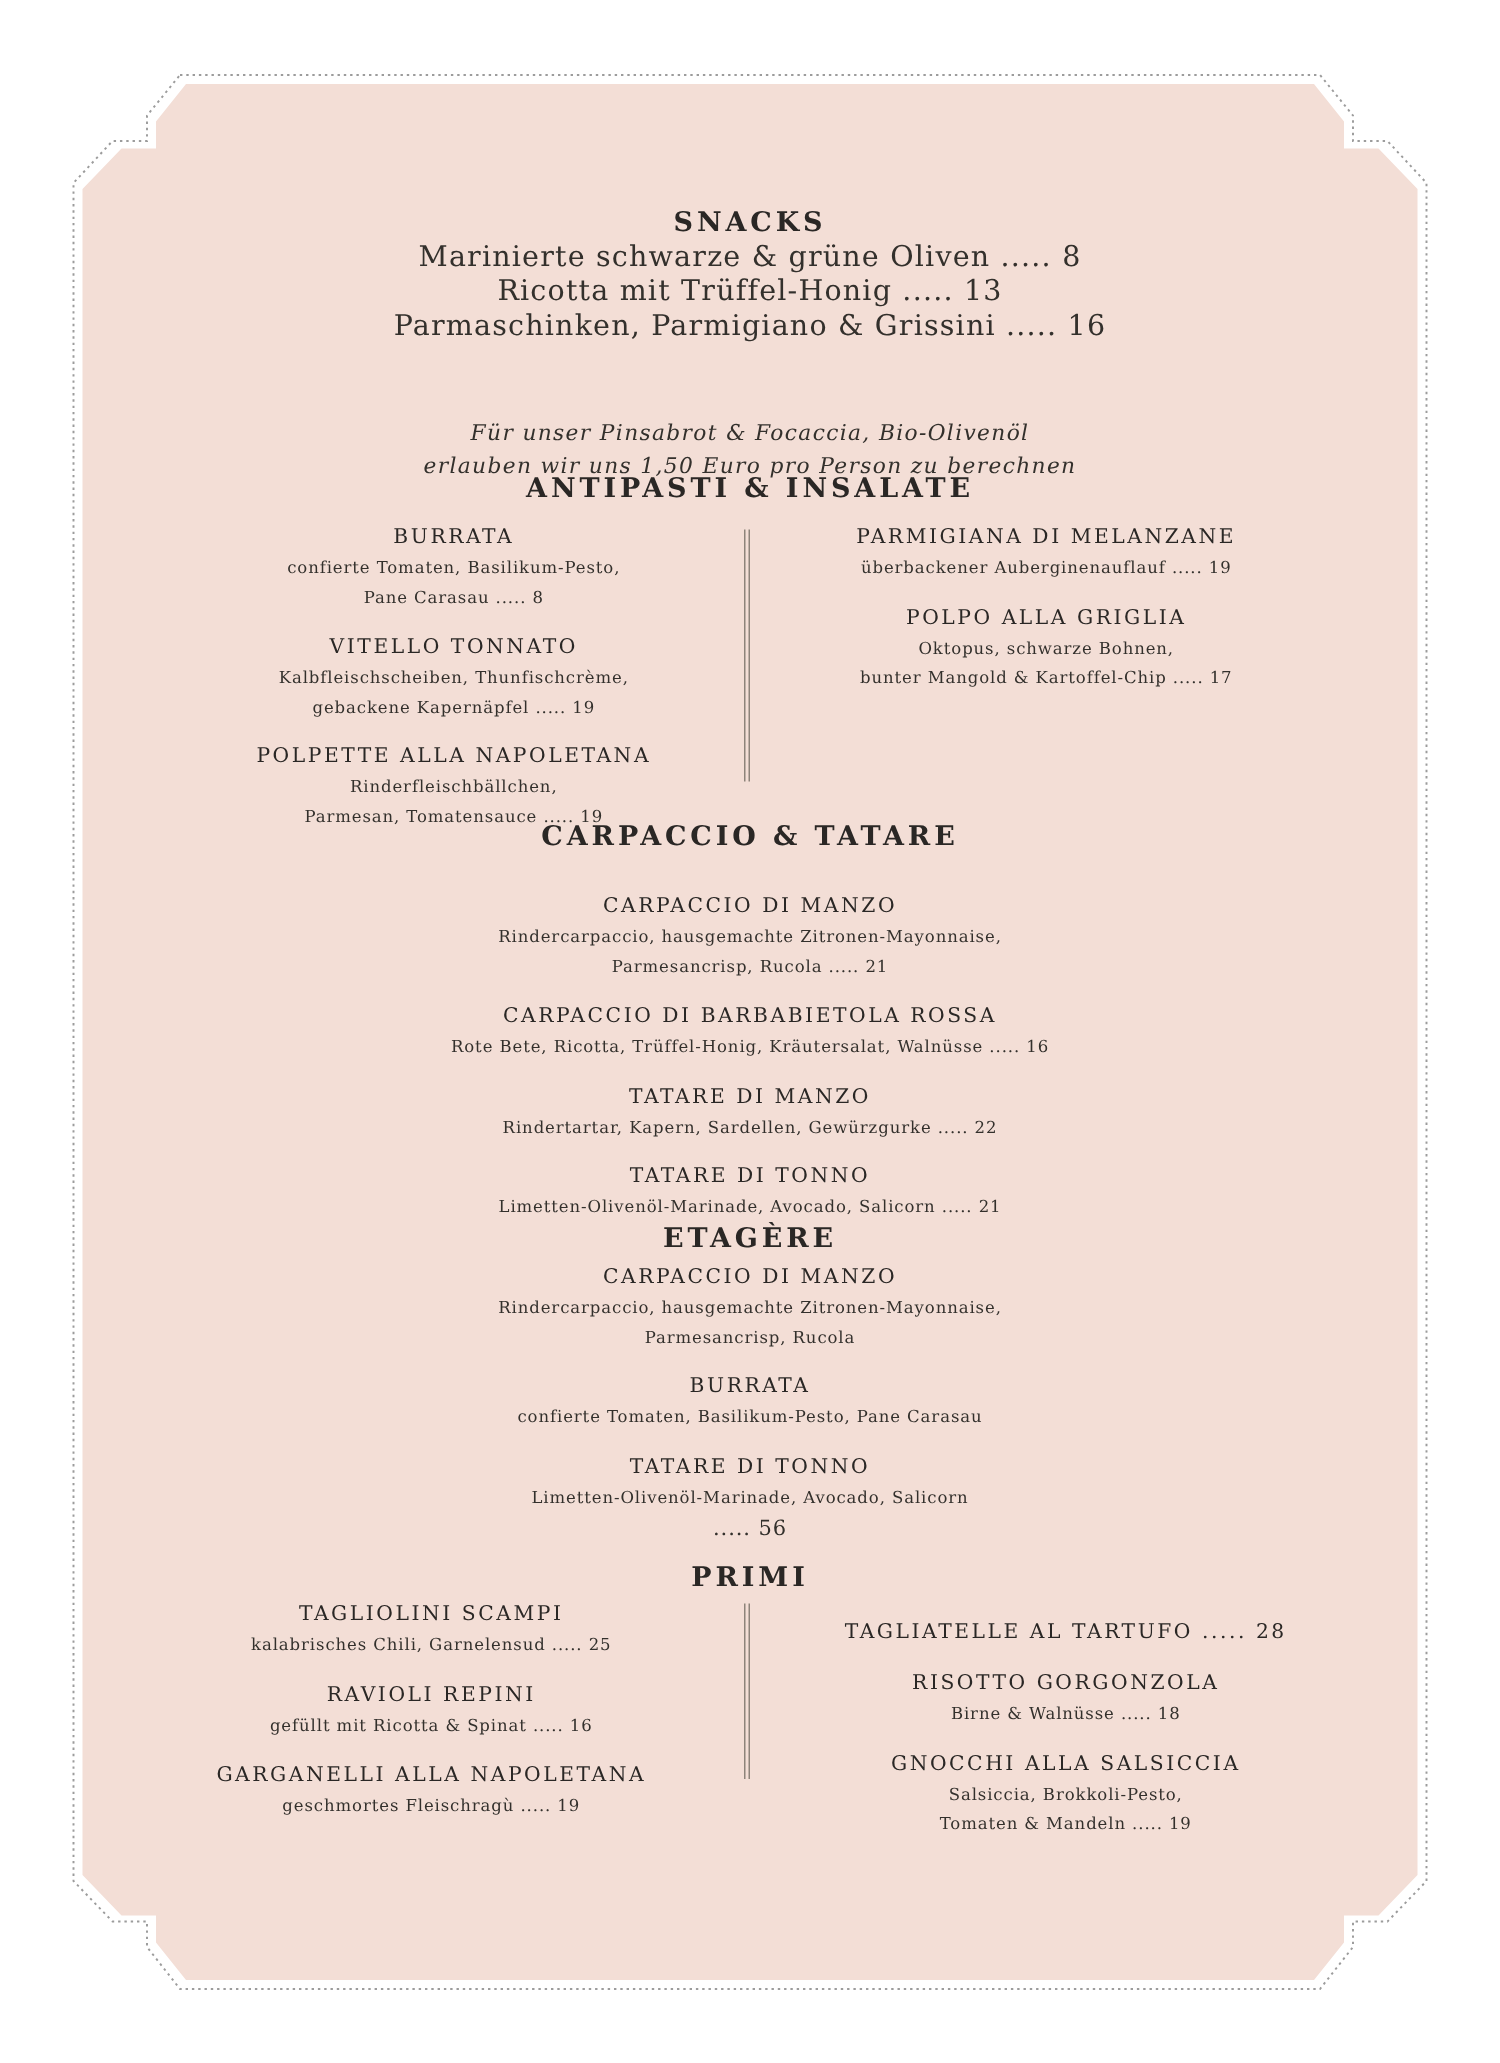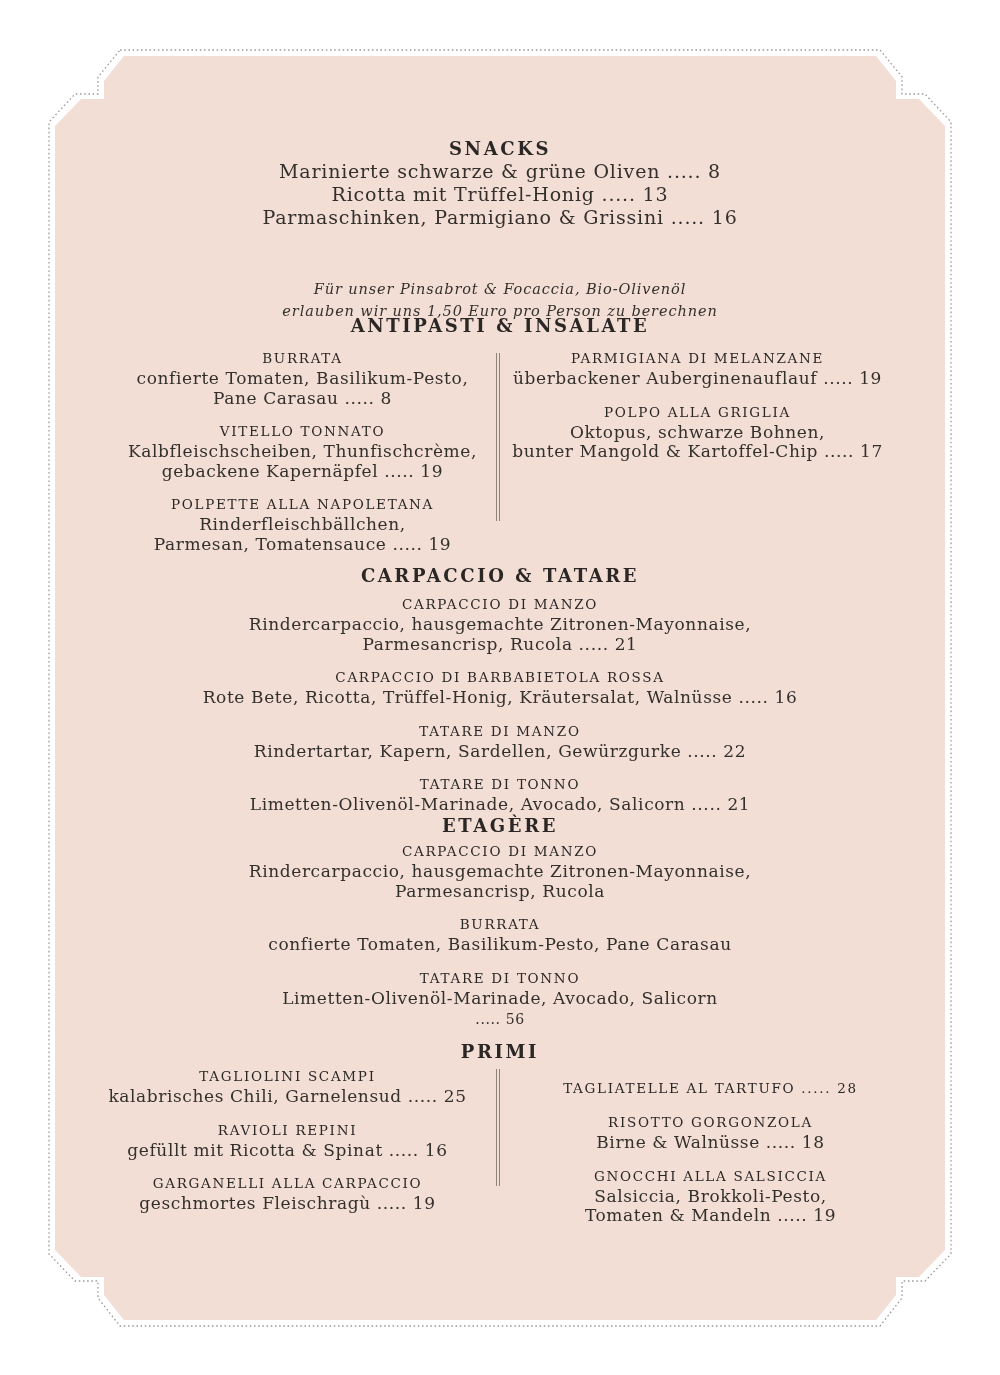--- a/index.html
+++ b/index.html
@@ -20,39 +20,39 @@
   .frame-svg{position:absolute;top:0;left:0;}
   .section{position:absolute;left:0;width:100%;text-align:center;}
   .section-title{
     font-size:18px;font-weight:bold;letter-spacing:2.6px;
     color:var(--ink-strong);
   }
   .snack-line{font-size:19px;letter-spacing:0.8px;line-height:23px;}
   .note-line{font-style:italic;font-size:14.5px;letter-spacing:0.9px;line-height:22px;}
   .dish{margin-bottom:13px;}
   .dish-name{font-size:13.5px;letter-spacing:1.7px;line-height:21px;color:var(--ink-strong);}
-  .dish-line{font-size:17px;letter-spacing:0.6px;line-height:19.5px;}
+  .dish-line{font-size:11px;letter-spacing:0.6px;line-height:19.5px;}
   .price-line{font-size:14px;letter-spacing:0.6px;line-height:19.5px;margin-top:-11px;}
   .col{position:absolute;text-align:center;}
   .divider{
     position:absolute;width:4px;
     border-left:1px solid var(--rule);
     border-right:1px solid var(--rule);
   }
   
   #title-snacks{top:138;}
   #snacks-lines{top:160px;}
   #title-snacks{top:138px;}
   #snacks-note{top:242px;margin-top:36px;}
   #title-antipasti{top:315px;}
   #antipasti-cols{top:348px;height:180px;}
   #antipasti-cols .col-left{left:75px;width:455px;top:0;}
   #antipasti-cols .col-right{left:470px;width:455px;top:0;}
   #divider-antipasti{left:496px;top:353px;height:168px;}
-  #title-carpaccio{top:565px;}
+  #title-carpaccio{top:547px;}
   #carpaccio-items{top:594px;}
   #title-etagere{top:815px;}
   #etagere-items{top:841px;}
   #title-primi{top:1041px;}
   #primi-cols{top:1066px;height:140px;}
   #primi-cols .col-left{left:60px;width:455px;top:0;}
   #primi-cols .col-right{left:483px;width:455px;top:0;margin-top:12px;}
   #divider-primi{left:496px;top:1069px;height:117px;}
 </style>
 </head>
@@ -151,21 +151,21 @@
   <div class="col col-left">
     <div class="dish">
       <div class="dish-name">TAGLIOLINI SCAMPI</div>
       <div class="dish-line">kalabrisches Chili, Garnelensud ..... 25</div>
     </div>
     <div class="dish">
       <div class="dish-name">RAVIOLI REPINI</div>
       <div class="dish-line">gefüllt mit Ricotta &amp; Spinat ..... 16</div>
     </div>
     <div class="dish">
-      <div class="dish-name">GARGANELLI ALLA CARPACCIO</div>
+      <div class="dish-name">GARGANELLI ALLA NAPOLETANA</div>
       <div class="dish-line">geschmortes Fleischragù ..... 19</div>
     </div>
   </div>
   <div class="col col-right">
     <div class="dish">
       <div class="dish-name">TAGLIATELLE AL TARTUFO ..... 28</div>
     </div>
     <div class="dish">
       <div class="dish-name">RISOTTO GORGONZOLA</div>
       <div class="dish-line">Birne &amp; Walnüsse ..... 18</div>

